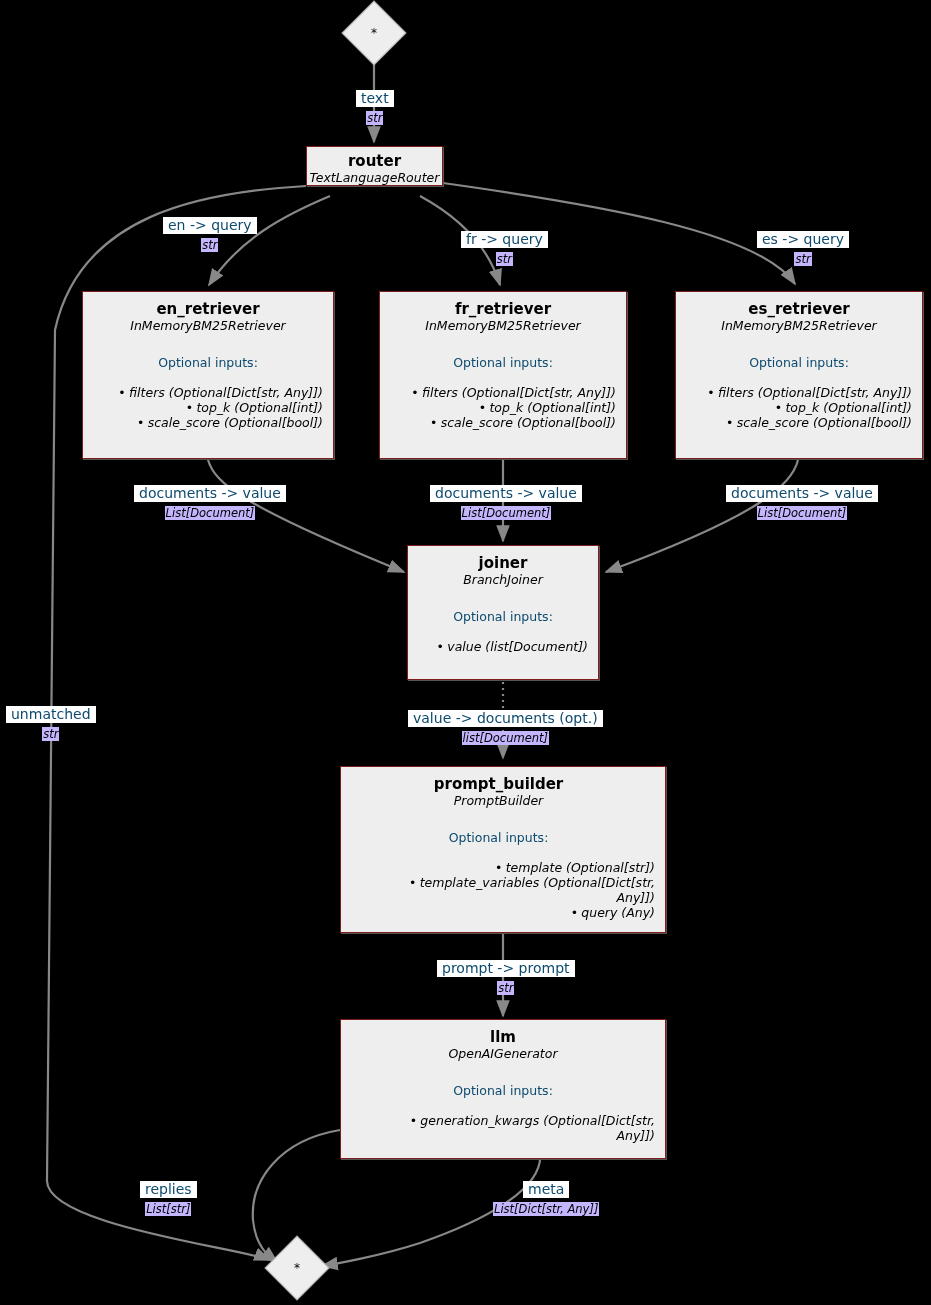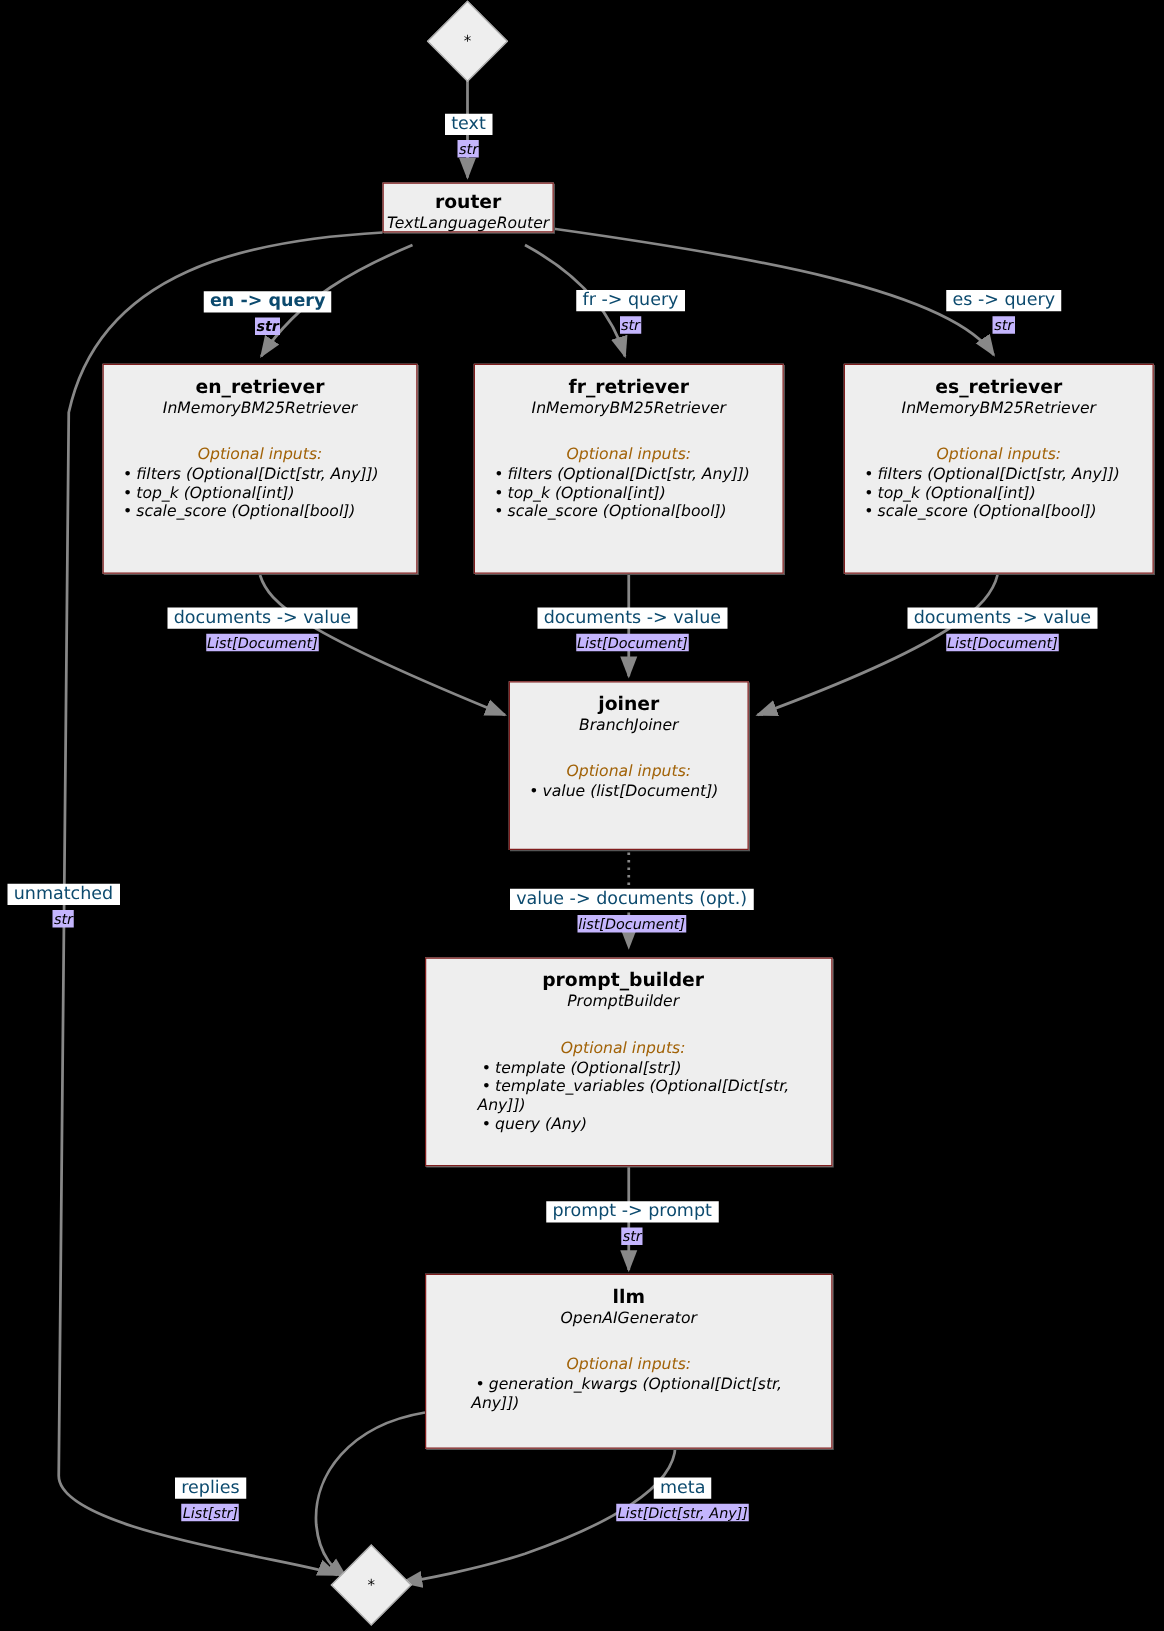--- a/index.html
+++ b/index.html
@@ -4,22 +4,22 @@
 <style>
   html,body{margin:0;padding:0;background:#000;}
   #canvas{position:relative;width:931px;height:1305px;background:#000;
           font-family:"DejaVu Sans","Liberation Sans",sans-serif;overflow:hidden;}
   #wires{position:absolute;left:0;top:0;width:931px;height:1305px;}
 
   .node{position:absolute;background:#eeeeee;border:1px solid #7f1d1d;
         box-sizing:border-box;box-shadow:1px 1px 0 #555;color:#000;}
   .node .title{text-align:center;font-weight:bold;font-size:15px;color:#000;}
   .node .type{text-align:center;font-style:italic;font-size:12.5px;color:#000;}
-  .node .opt{text-align:center;font-style:italic;font-size:12.5px;color:#a16207;}
-  .node ul{margin:1px 0 0 0;padding:0;list-style:none;}
+  .node .opt{text-align:center;font-size:12.5px;color:#0c4a6e;}
+  .node ul{margin:15px 0 0 0;padding:0;list-style:none;text-align:right;}
   .node ul li{font-style:italic;font-size:12.5px;color:#000;line-height:15px;
               padding-left:2px;text-indent:0;}
   .node ul li:before{content:"\2022";display:inline-block;width:14px;
                      text-align:center;font-style:normal;}
 
   .diamond{position:absolute;width:46px;height:46px;background:#eeeeee;
            border:1px solid #a8a8a8;transform:rotate(45deg);box-sizing:border-box;}
   .diamond-wrap{position:absolute;}
   .diamond-star{position:absolute;width:46px;height:46px;line-height:46px;
                 text-align:center;font-size:12px;color:#000;}
@@ -83,21 +83,21 @@
   <div class="elabel ctr" style="left:356px;top:88px;">
     <span class="lrow"><span class="n">text</span></span>
     <span class="t">str</span>
   </div>
 
   <div class="node" style="left:306px;top:146px;width:137px;height:40px;padding-top:5px;">
     <div class="title">router</div>
     <div class="type">TextLanguageRouter</div>
   </div>
 
-  <div class="elabel ctr" style="left:163px;top:230px;font-weight:bold;">
+  <div class="elabel ctr" style="left:163px;top:215px;">
     <span class="lrow"><span class="n">en -&gt; query</span></span>
     <span class="t">str</span>
   </div>
   <div class="elabel ctr" style="left:461px;top:229px;">
     <span class="lrow"><span class="n">fr -&gt; query</span></span>
     <span class="t">str</span>
   </div>
   <div class="elabel ctr" style="left:757px;top:229px;">
     <span class="lrow"><span class="n">es -&gt; query</span></span>
     <span class="t">str</span>

